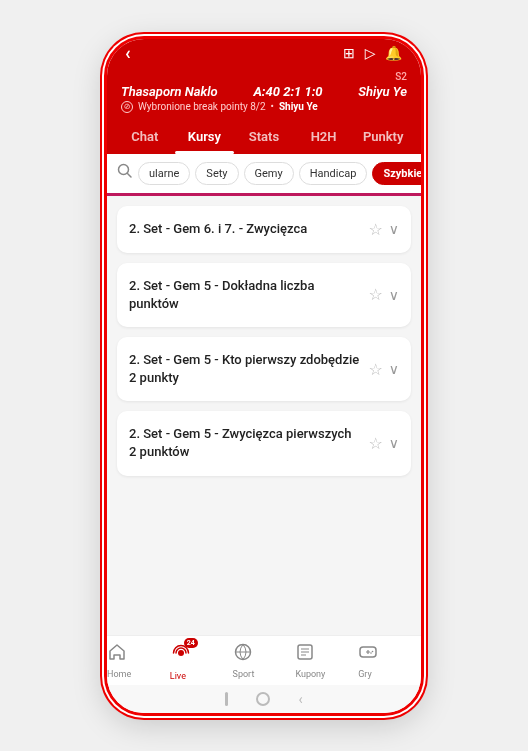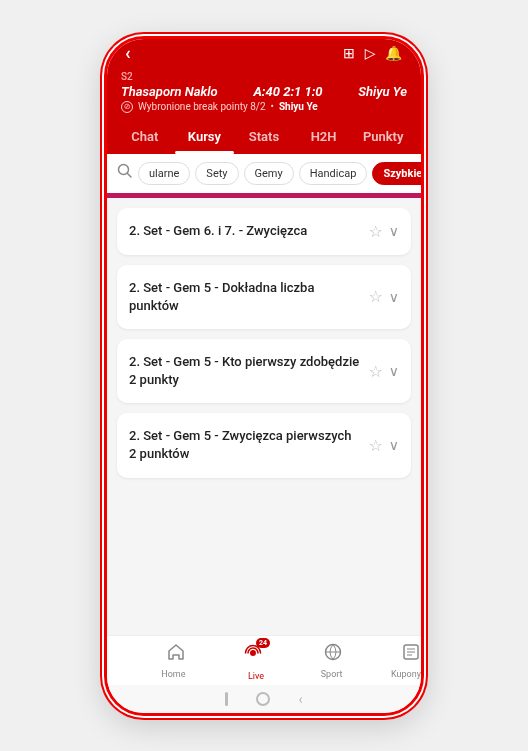--- a/index.html
+++ b/index.html
@@ -43,21 +43,21 @@
     }
     .status-bar .icon-box {
       color: #fff;
       font-size: 14px;
     }
     .match-header {
       background: #cc0000;
       padding: 4px 14px 8px;
     }
     .match-s2 {
-      text-align: left;
+      text-align: right;
       font-size: 10px;
       color: #ffaaaa;
       font-weight: 500;
       margin-bottom: 2px;
     }
     .match-row {
       display: flex;
       align-items: center;
       justify-content: space-between;
       color: #fff;
@@ -119,21 +119,21 @@
       background: #fff;
       border-radius: 2px;
     }
     .filter-bar {
       background: #fff;
       padding: 8px 10px;
       display: flex;
       align-items: center;
       gap: 5px;
       overflow-x: auto;
-      border-bottom: 5px solid #be185d;
+      border-bottom: 3px solid #be185d;
     }
     .filter-bar::-webkit-scrollbar { display: none; }
     .search-icon-wrap {
       color: #888;
       font-size: 16px;
       flex-shrink: 0;
     }
     .filter-chip {
       padding: 4px 10px;
       border-radius: 14px;
@@ -194,21 +194,21 @@
     .bottom-nav {
       background: #fff;
       border-top: 1px solid #eee;
       display: flex;
       padding: 6px 0 4px;
     }
     .nav-item {
       flex: 1;
       display: flex;
       flex-direction: column;
-      align-items: flex-end;
+      align-items: flex-start;
       gap: 2px;
       cursor: pointer;
     }
     .nav-item .nav-icon {
       font-size: 20px;
       color: #888;
     }
     .nav-item.active .nav-icon {
       color: #cc0000;
     }
@@ -376,20 +376,32 @@
       <span class="nav-icon">
         <svg width="20" height="20" viewBox="0 0 20 20" fill="none">
           <rect x="3" y="3" width="14" height="14" rx="2" stroke="#888" stroke-width="1.5"></rect>
           <line x1="6" y1="7" x2="14" y2="7" stroke="#888" stroke-width="1.2"></line>
           <line x1="6" y1="10" x2="14" y2="10" stroke="#888" stroke-width="1.2"></line>
           <line x1="6" y1="13" x2="11" y2="13" stroke="#888" stroke-width="1.2"></line>
         </svg>
       </span>
       <span class="nav-label">Kupony</span>
     </div>
+    <div class="nav-item">
+      <span class="nav-icon">
+        <svg width="20" height="20" viewBox="0 0 20 20" fill="none">
+          <rect x="2" y="5" width="16" height="10" rx="3" stroke="#888" stroke-width="1.5"></rect>
+          <line x1="10" y1="8" x2="10" y2="12" stroke="#888" stroke-width="1.2"></line>
+          <line x1="8" y1="10" x2="12" y2="10" stroke="#888" stroke-width="1.2"></line>
+          <circle cx="14.5" cy="9.5" r="0.8" fill="#888"></circle>
+          <circle cx="13" cy="11" r="0.8" fill="#888"></circle>
+        </svg>
+      </span>
+      <span class="nav-label">Gry</span>
+    </div>
   </div>
 
   <div class="phone-bottom-bar">
     <div class="bottom-handle"></div>
     <div class="bottom-circle"></div>
     <div class="bottom-chevron">‹</div>
   </div>
 </div>
 
 </body></html>

